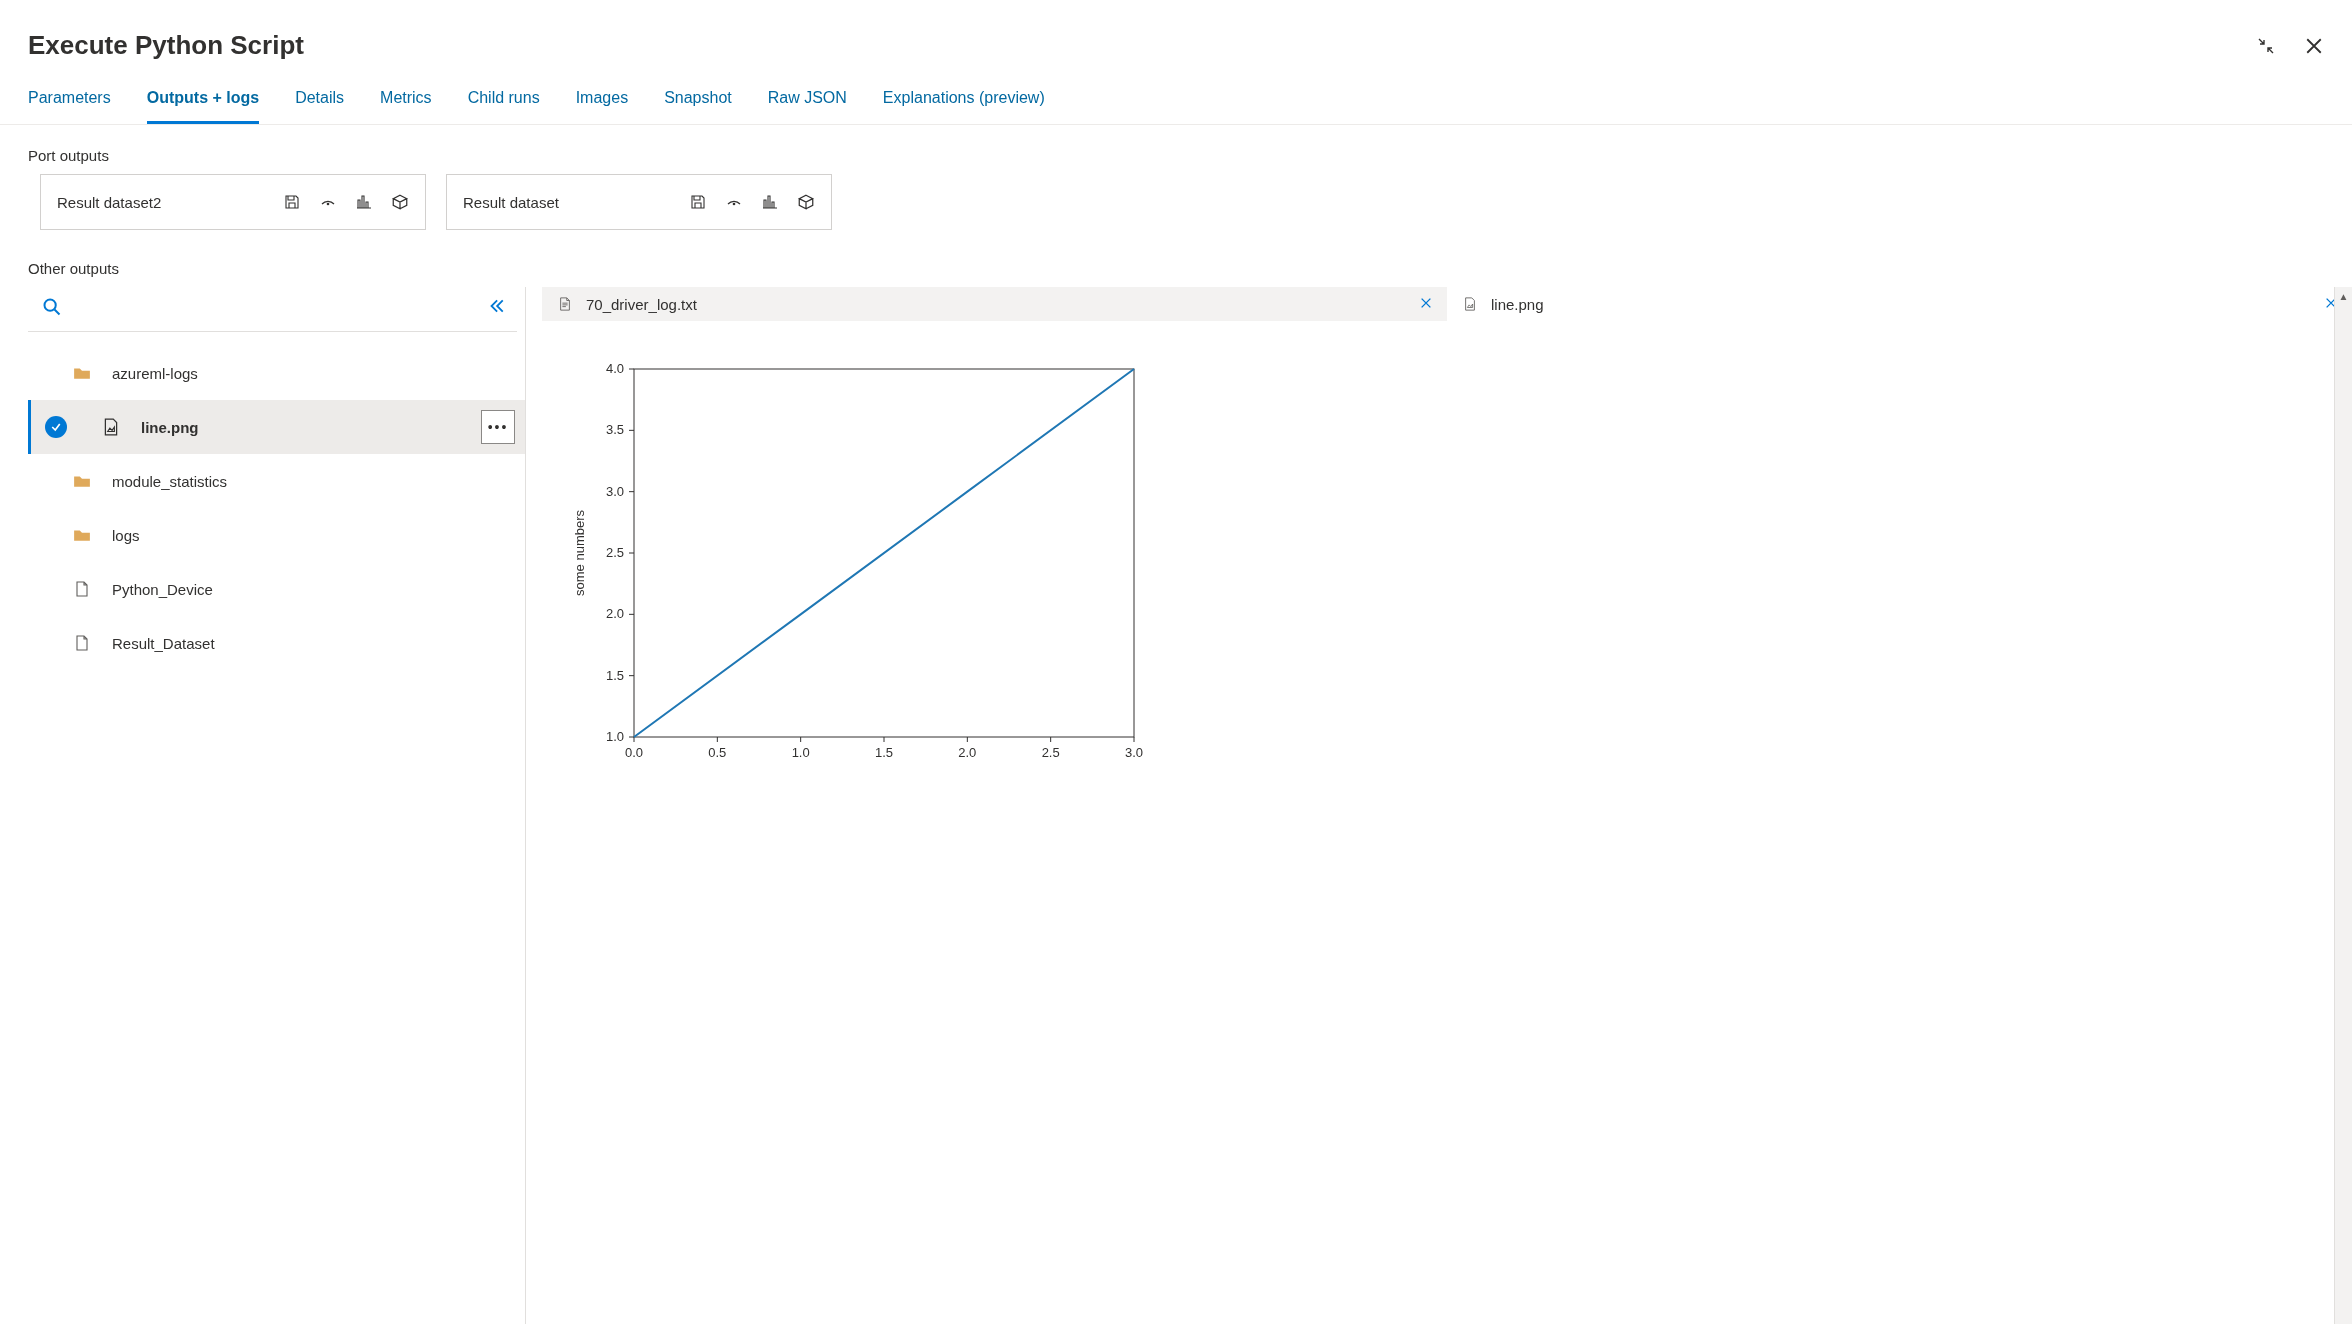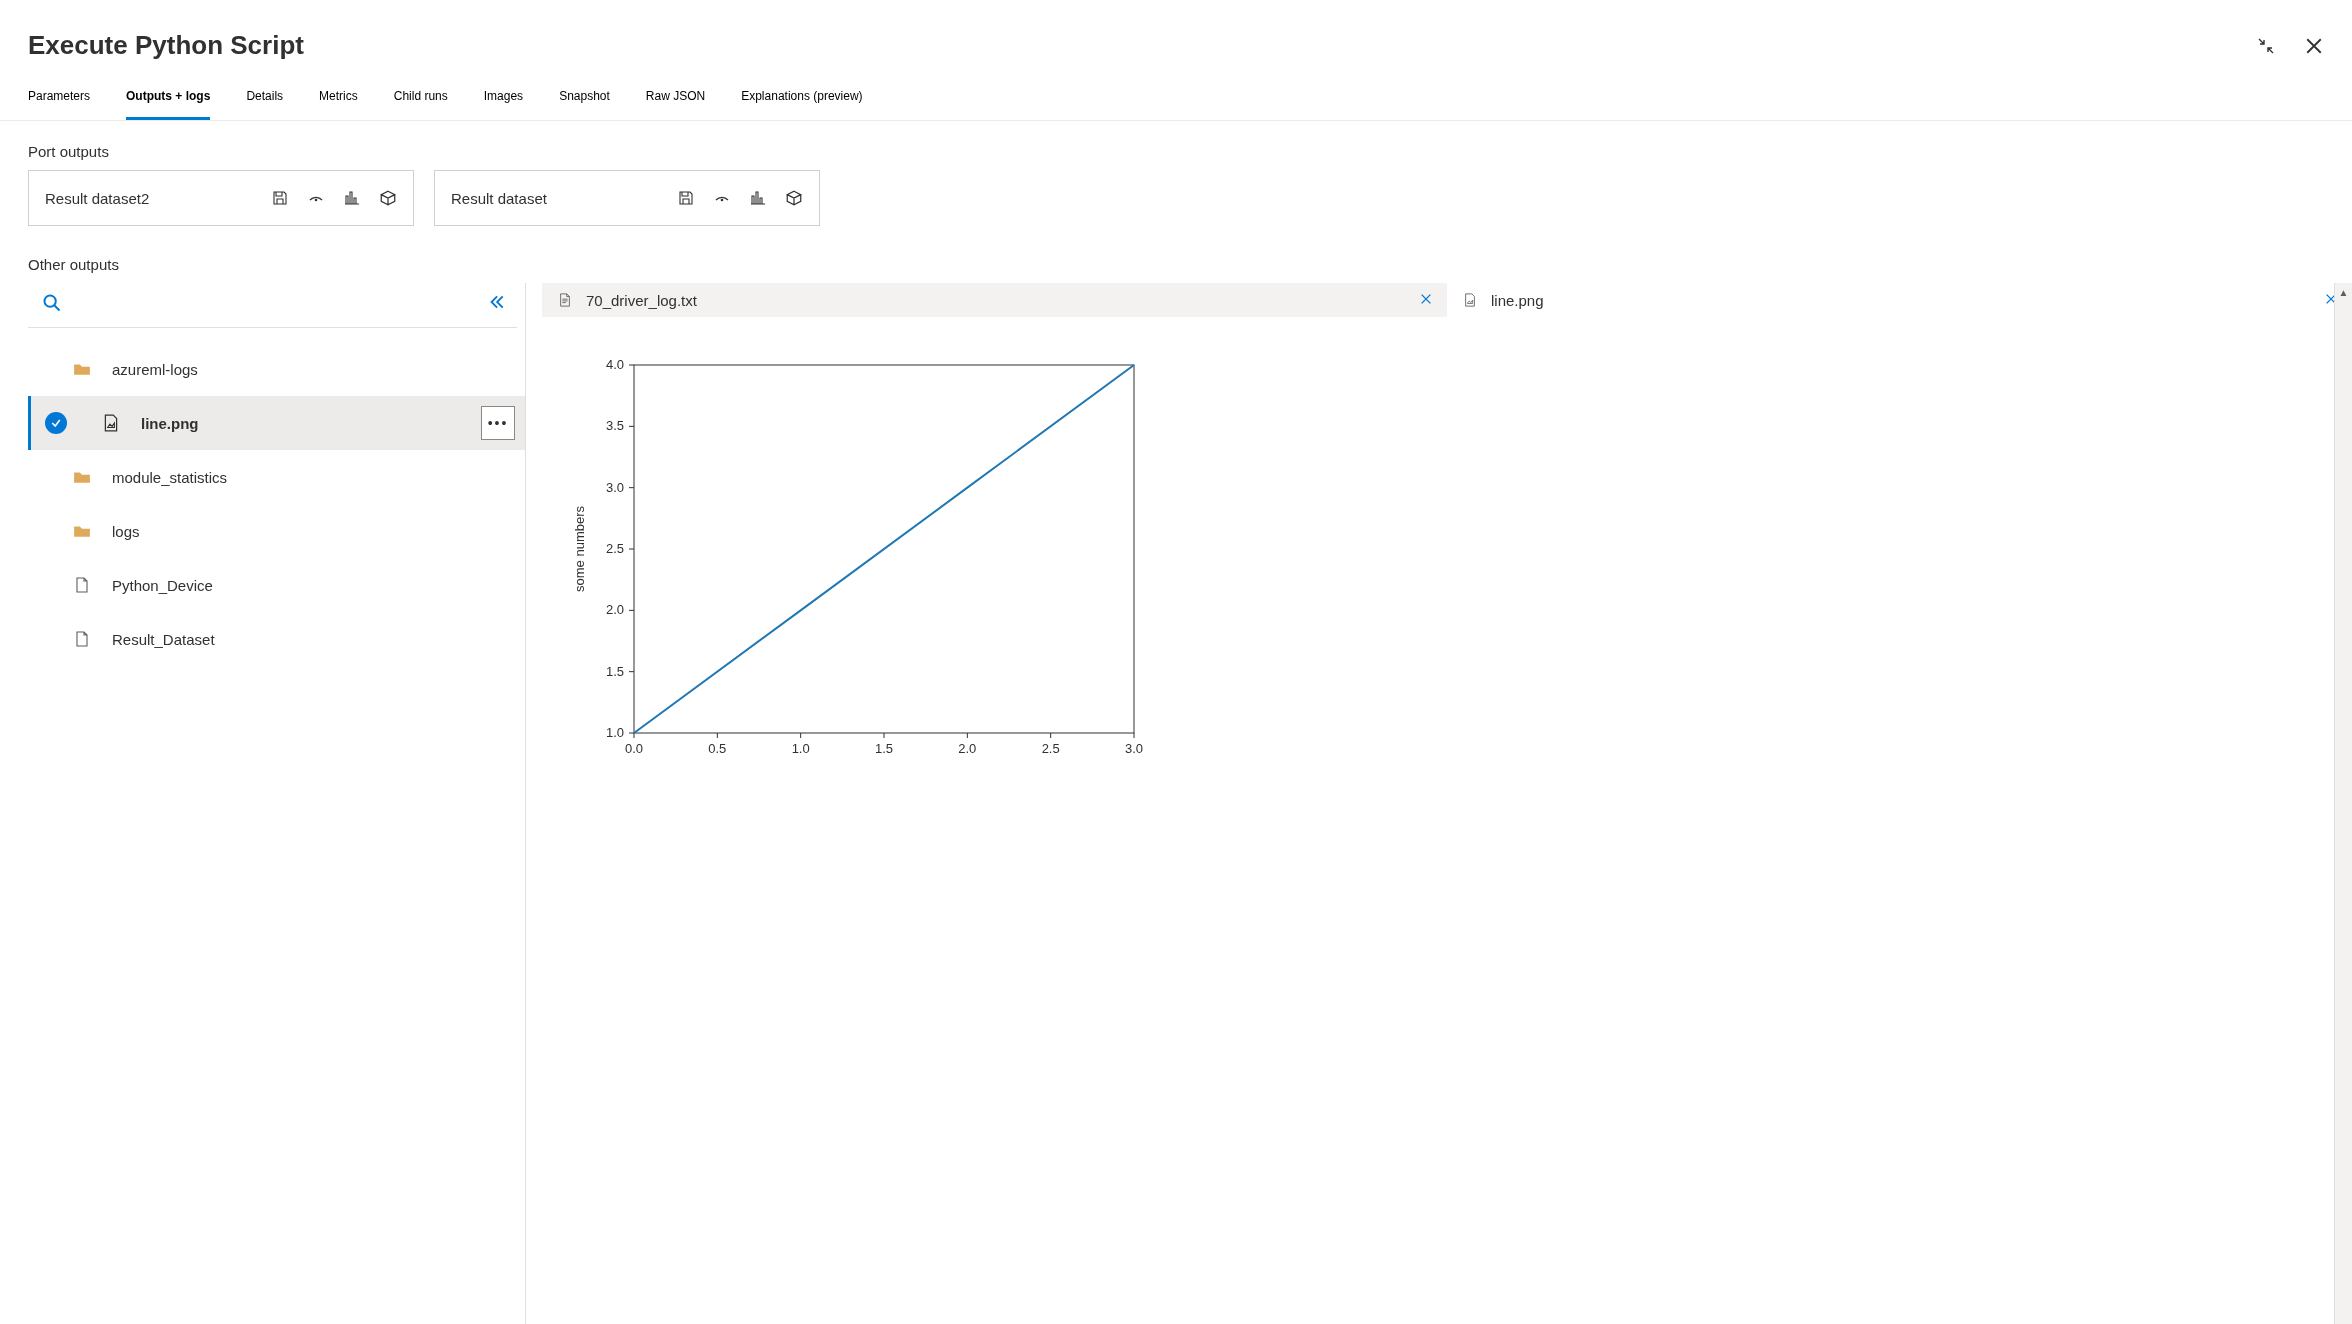--- a/index.html
+++ b/index.html
@@ -43,39 +43,39 @@
   }
   .tabs {
     display: flex;
     gap: 36px;
     padding: 0 28px;
     border-bottom: 1px solid #edebe9;
     margin-top: 14px;
   }
   .tab {
     padding: 10px 0 14px 0;
-    font-size: 12px;
-    color: #000000;
+    font-size: 16px;
+    color: #0369a1;
     cursor: pointer;
     border-bottom: 3px solid transparent;
     position: relative;
   }
   .tab.active {
     font-weight: 700;
     border-bottom-color: #0078d4;
   }
   .section-label {
     font-size: 15px;
     font-weight: 400;
     padding: 22px 28px 10px 28px;
   }
   .port-cards {
     display: flex;
     gap: 20px;
-    padding: 0 28px 8px 28px;
+    padding: 0 28px 8px 40px;
   }
   .port-card {
     border: 1px solid #d2d0ce;
     height: 56px;
     width: 386px;
     display: flex;
     align-items: center;
     justify-content: space-between;
     padding: 0 16px;
     font-size: 15px;

